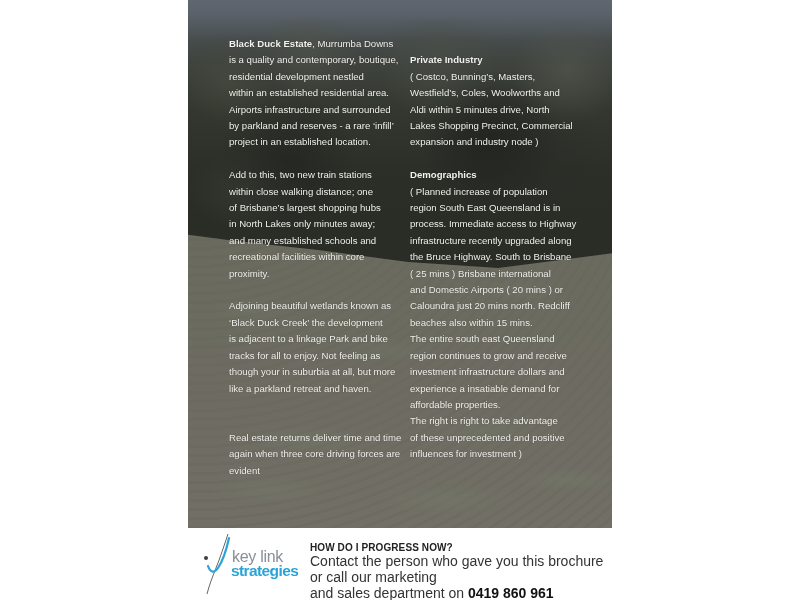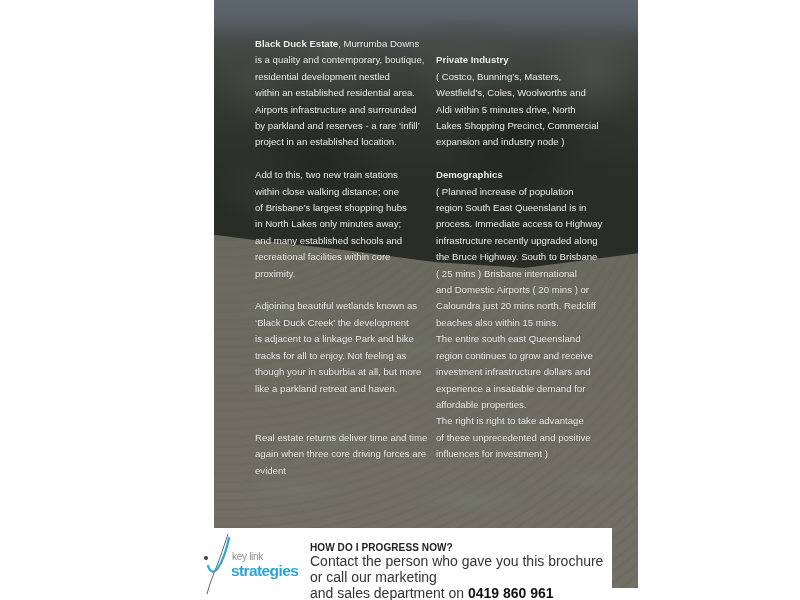--- a/index.html
+++ b/index.html
@@ -12,21 +12,20 @@
   }
   .photo {
     position: absolute; left: 0; top: 0; width: 424px; height: 588px; overflow: hidden;
     background:
       radial-gradient(ellipse 60px 40px at 60px 190px, rgba(60,62,55,0.6), transparent),
       radial-gradient(ellipse 90px 60px at 330px 150px, rgba(40,42,38,0.5), transparent),
       linear-gradient(178deg, transparent 0, transparent 232px, rgba(0,0,0,0) 232px),
       linear-gradient(to bottom,
         #5b6168 0px, #4e5458 20px, #3f443f 60px, #33372f 110px,
         #2c2f28 170px, #2a2c26 215px);
-    margin-left: 26px;
   }
   .photo .sky {
     position: absolute; left: 0; top: 0; width: 424px; height: 40px;
     background: linear-gradient(to bottom, #5e6670, rgba(80,86,92,0));
   }
   .photo .trees {
     position: absolute; left: 0; top: 20px; width: 424px; height: 220px;
     background:
       radial-gradient(circle at 40px 60px, rgba(70,74,64,0.7) 0, transparent 45px),
       radial-gradient(circle at 120px 30px, rgba(80,84,74,0.6) 0, transparent 50px),
@@ -64,21 +63,21 @@
   .col p.gap { margin-top: 16.4px; }
   .col p.gap2 { margin-top: 32.8px; }
   .col b { font-weight: bold; }
   .col .head { font-weight: bold; }
   .footer {
     position: absolute; left: 0; top: 528px; width: 424px; height: 72px; background: #ffffff;
   }
   .logo { position: absolute; left: 10px; top: 4px; width: 100px; height: 64px; }
   .logo svg { position: absolute; left: 0; top: 0; }
   .logo .key {
-    position: absolute; left: 34px; top: 18px; font-size: 10px; color: #8a8f94; letter-spacing: -0.3px;
+    position: absolute; left: 34px; top: 18px; font-size: 16px; color: #8a8f94; letter-spacing: -0.3px;
     font-weight: normal; line-height: 13px;
   }
   .logo .strat {
     position: absolute; left: 33px; top: 31px; font-size: 15.5px; color: #2aa4d6; font-weight: bold;
     letter-spacing: -0.6px; line-height: 16px;
   }
   .contact { position: absolute; left: 122px; top: 14px; width: 300px; color: #222; }
   .contact .q { font-size: 10px; font-weight: bold; line-height: 11px; letter-spacing: 0.1px; }
   .contact .line { font-size: 14px; line-height: 16px; color: #333; }
   .contact .phone { font-weight: bold; color: #111; }

